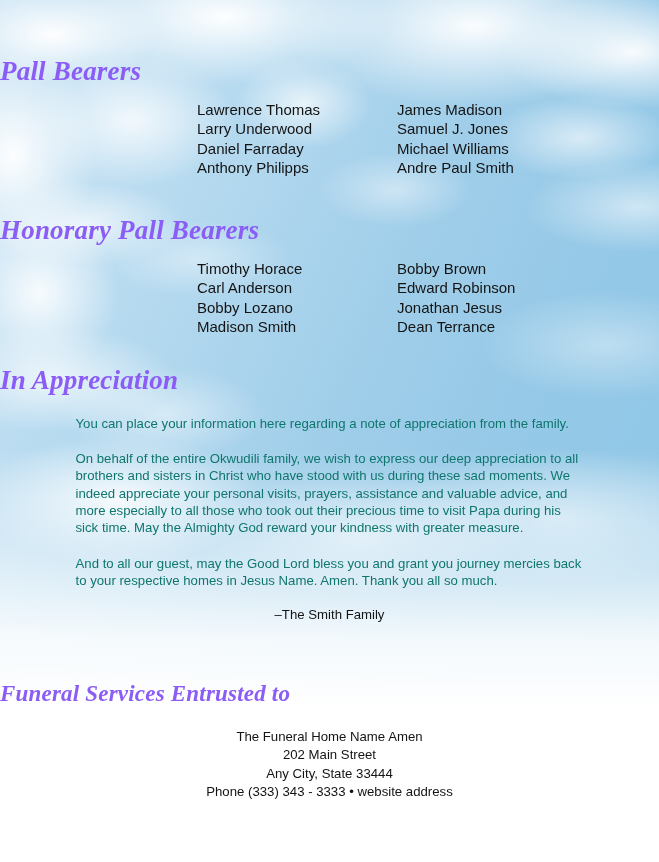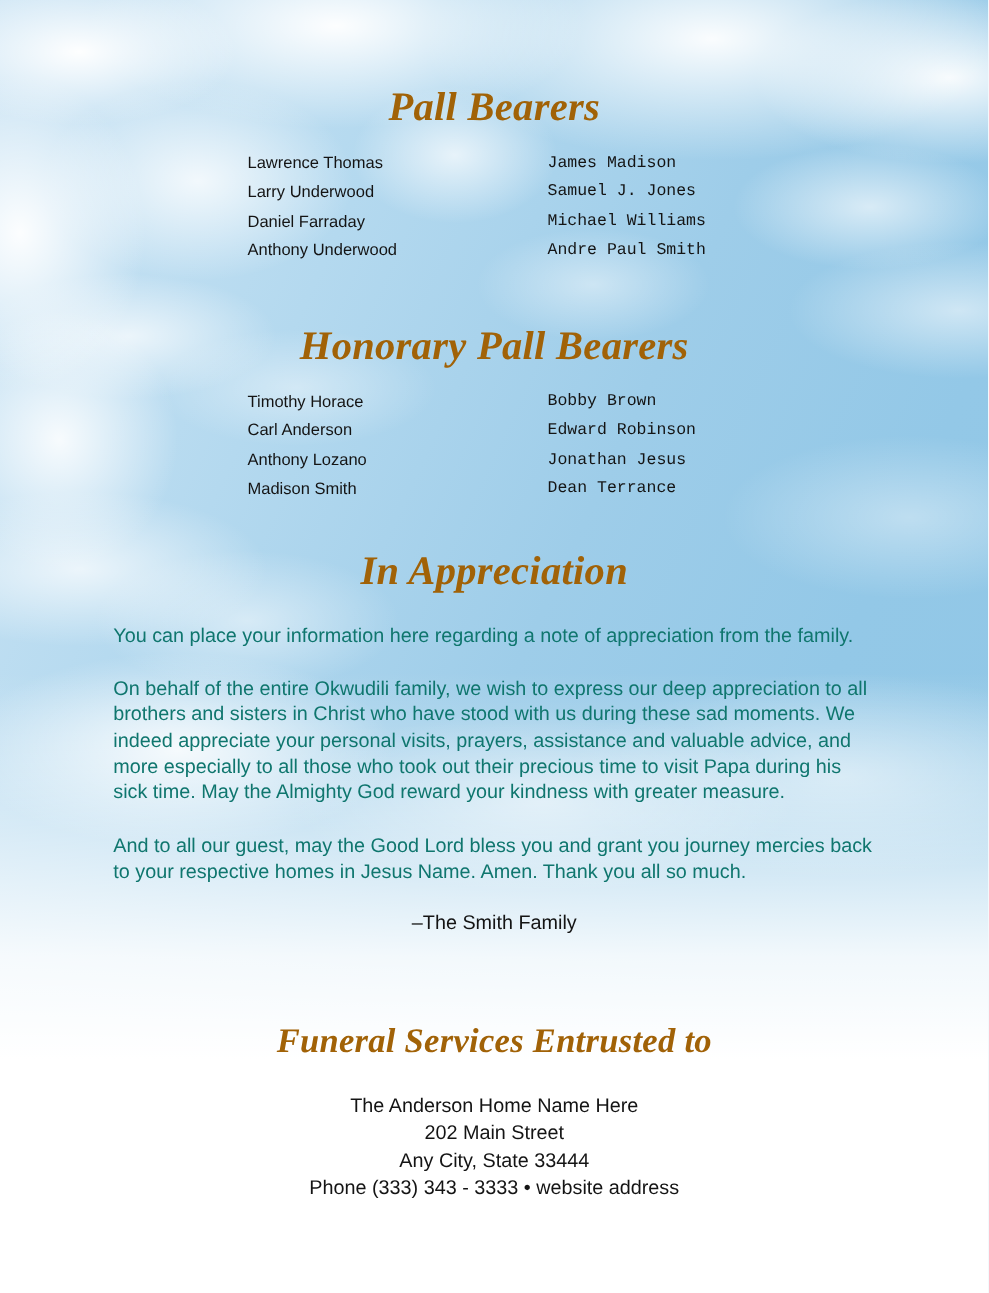--- a/index.html
+++ b/index.html
@@ -76,42 +76,43 @@
     position: relative;
     z-index: 1;
     width: 659px;
     height: 862px;
   }
 
   .heading {
     font-family: "Liberation Serif", serif;
     font-weight: bold;
     font-style: italic;
-    color: #a16207;
-    text-align: center;
+    color: #8b5cf6;
+    text-align: left;
     letter-spacing: 0.2px;
   }
 
   .h-pall      { font-size: 27px; padding-top: 58px; line-height: 1.0; }
   .h-honorary  { font-size: 27px; padding-top: 40px; line-height: 1.0; }
   .h-appreciation { font-size: 27px; padding-top: 31px; line-height: 1.0; }
   .h-entrusted { font-size: 23px; padding-top: 60px; line-height: 1.0; }
 
   .names {
     margin-top: 15px;
     padding-left: 165px;
-    font-size: 11px;
+    font-size: 15px;
     color: #141414;
+    margin-left: 32px;
   }
   .names-row {
     display: flex;
     line-height: 19.3px;
   }
   .names-col-left  { width: 200px; flex: 0 0 200px; }
-  .names-col-right { flex: 1 1 auto; font-family: Liberation Mono, monospace; }
+  .names-col-right { flex: 1 1 auto; }
 
   .body-text {
     margin: 0 auto;
     width: 508px;
     font-size: 13.2px;
     line-height: 17.4px;
     color: #0f766e;
   }
   .intro { padding-top: 21px; }
   .para  { padding-top: 17px; }
@@ -156,38 +157,38 @@
       </div>
       <div class="names-row">
         <span class="names-col-left">Larry Underwood</span>
         <span class="names-col-right">Samuel J. Jones</span>
       </div>
       <div class="names-row">
         <span class="names-col-left">Daniel Farraday</span>
         <span class="names-col-right">Michael Williams</span>
       </div>
       <div class="names-row">
-        <span class="names-col-left">Anthony Underwood</span>
+        <span class="names-col-left">Anthony Philipps</span>
         <span class="names-col-right">Andre Paul Smith</span>
       </div>
     </div>
 
     <div class="heading h-honorary">Honorary Pall Bearers</div>
 
     <div class="names">
       <div class="names-row">
         <span class="names-col-left">Timothy Horace</span>
         <span class="names-col-right">Bobby Brown</span>
       </div>
       <div class="names-row">
         <span class="names-col-left">Carl Anderson</span>
         <span class="names-col-right">Edward Robinson</span>
       </div>
       <div class="names-row">
-        <span class="names-col-left">Anthony Lozano</span>
+        <span class="names-col-left">Bobby Lozano</span>
         <span class="names-col-right">Jonathan Jesus</span>
       </div>
       <div class="names-row">
         <span class="names-col-left">Madison Smith</span>
         <span class="names-col-right">Dean Terrance</span>
       </div>
     </div>
 
     <div class="heading h-appreciation">In Appreciation</div>
 
@@ -195,20 +196,20 @@
 
     <div class="body-text para">On behalf of the  entire  Okwudili family, we  wish to express our deep appreciation to all  brothers and sisters in Christ who have stood with us during these sad moments.  We indeed appreciate your personal visits, prayers, assistance and valuable advice, and more especially to all those who took out  their precious time to visit Papa during his sick time.  May the Almighty God reward your kindness with greater measure.</div>
 
     <div class="body-text para-last">And to all our guest, may the  Good Lord  bless you  and grant you journey mercies back to your respective homes in Jesus Name.  Amen. Thank you all so much.</div>
 
     <div class="signature">–The Smith Family</div>
 
     <div class="heading h-entrusted">Funeral Services Entrusted to</div>
 
     <div class="footer-block">
-      <span class="footer-line">The Anderson Home Name Here</span>
+      <span class="footer-line">The Funeral Home Name Amen</span>
       <span class="footer-line">202 Main Street</span>
       <span class="footer-line">Any City, State 33444</span>
       <span class="footer-line">Phone (333) 343 - 3333 • website address</span>
     </div>
 
   </div>
 </div>
 
 </body></html>

